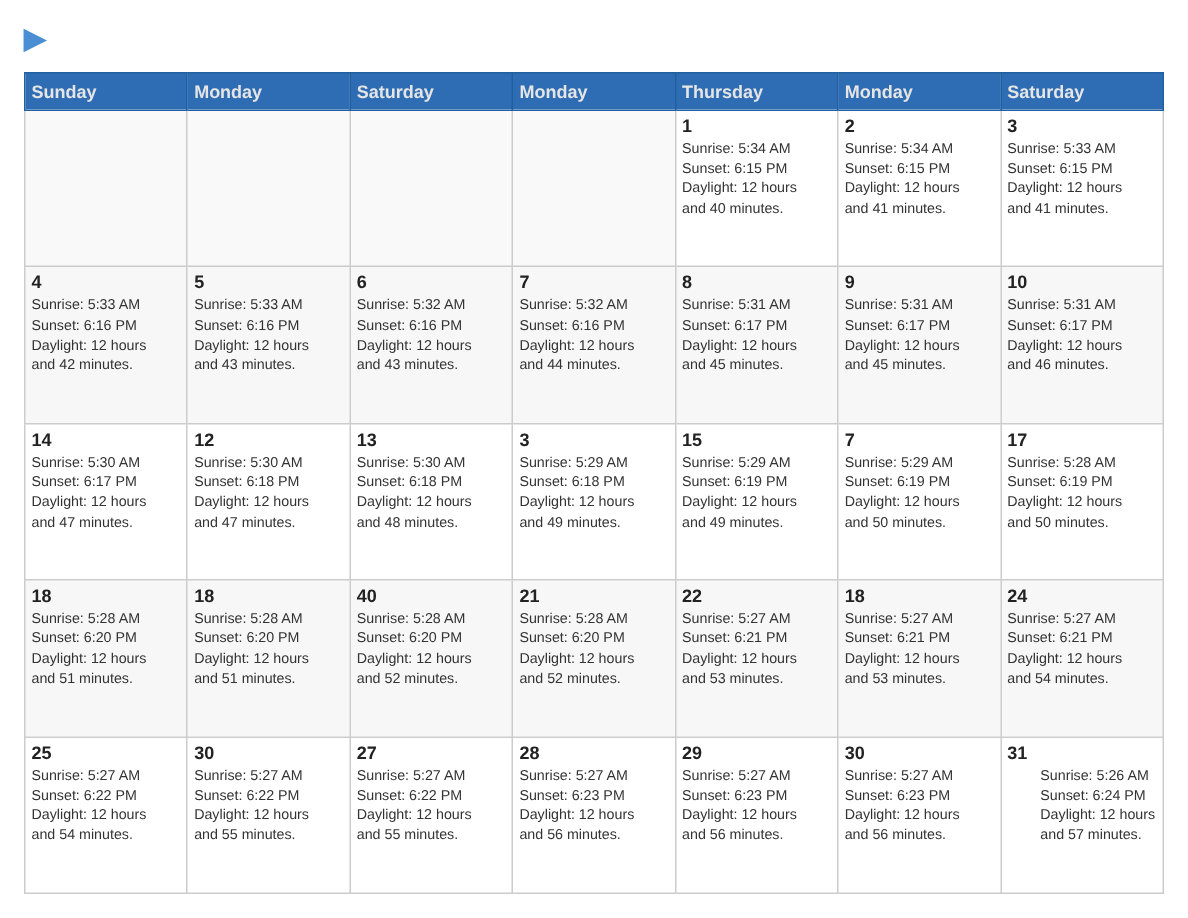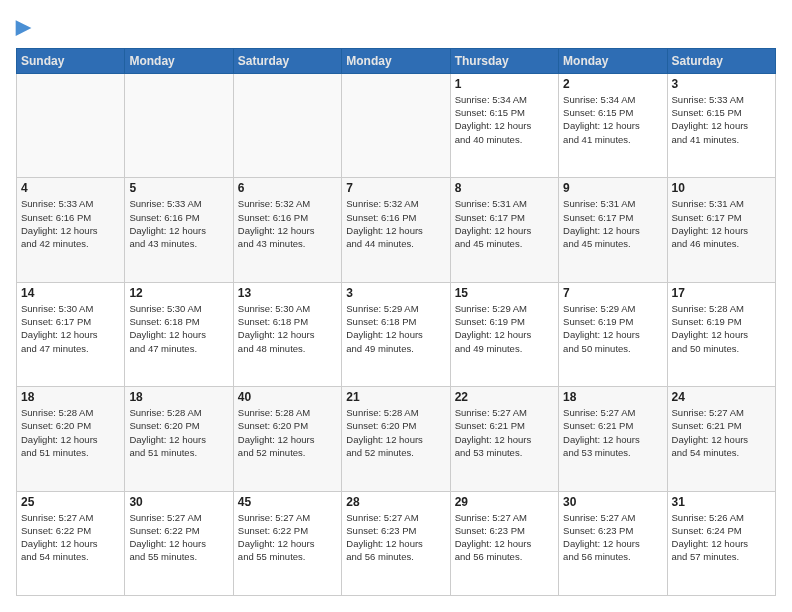--- a/index.html
+++ b/index.html
@@ -306,21 +306,21 @@
 and 54 minutes.</div>
           </td>
           <td>
             <span class="day-num">30</span>
             <div class="day-info" style="white-space: pre-line;">Sunrise: 5:27 AM
 Sunset: 6:22 PM
 Daylight: 12 hours
 and 55 minutes.</div>
           </td>
           <td>
-            <span class="day-num">45</span>
+            <span class="day-num">27</span>
             <div class="day-info" style="white-space: pre-line;">Sunrise: 5:27 AM
 Sunset: 6:22 PM
 Daylight: 12 hours
 and 55 minutes.</div>
           </td>
           <td>
             <span class="day-num">28</span>
             <div class="day-info" style="white-space: pre-line;">Sunrise: 5:27 AM
 Sunset: 6:23 PM
 Daylight: 12 hours
@@ -335,21 +335,21 @@
           </td>
           <td>
             <span class="day-num">30</span>
             <div class="day-info" style="white-space: pre-line;">Sunrise: 5:27 AM
 Sunset: 6:23 PM
 Daylight: 12 hours
 and 56 minutes.</div>
           </td>
           <td>
             <span class="day-num">31</span>
-            <div class="day-info" style="white-space: pre-line;">Sunrise: 5:26 AM
+            <div class="day-info" style="white-space: pre-line; margin-left: 22px;">Sunrise: 5:26 AM
 Sunset: 6:24 PM
 Daylight: 12 hours
 and 57 minutes.</div>
           </td>
         </tr>
       </tbody>
   </table>
 </div>
 
 </body></html>

